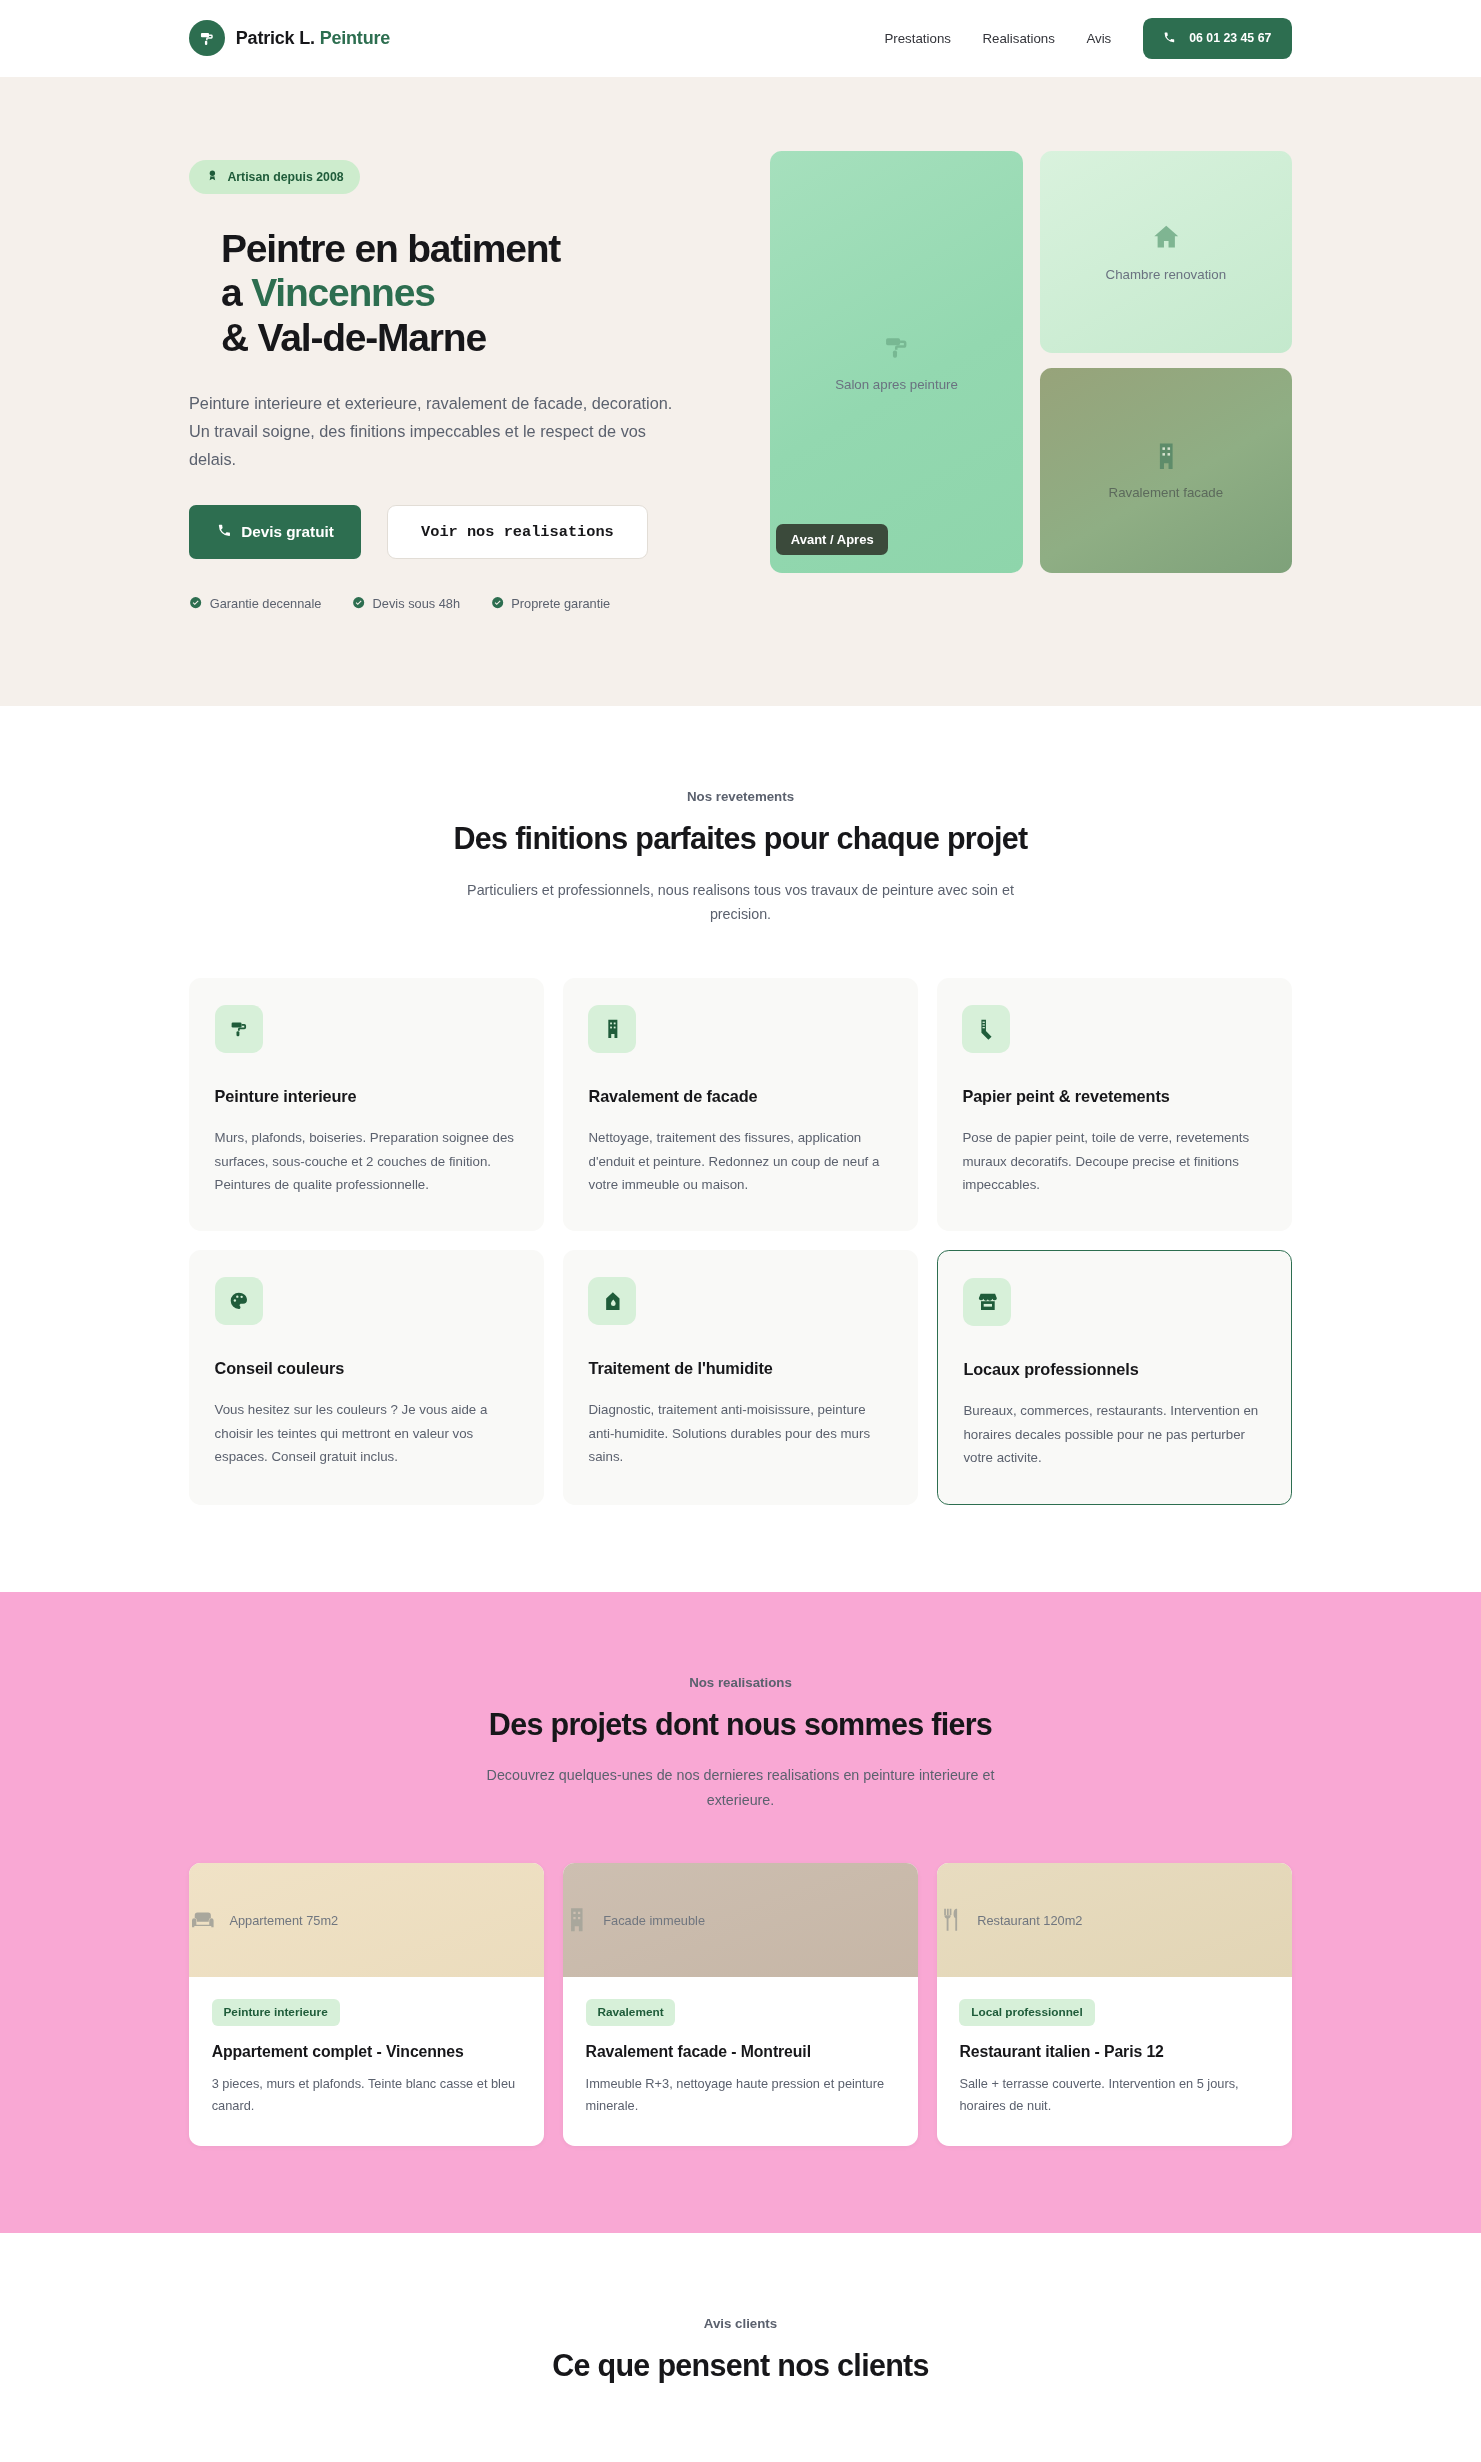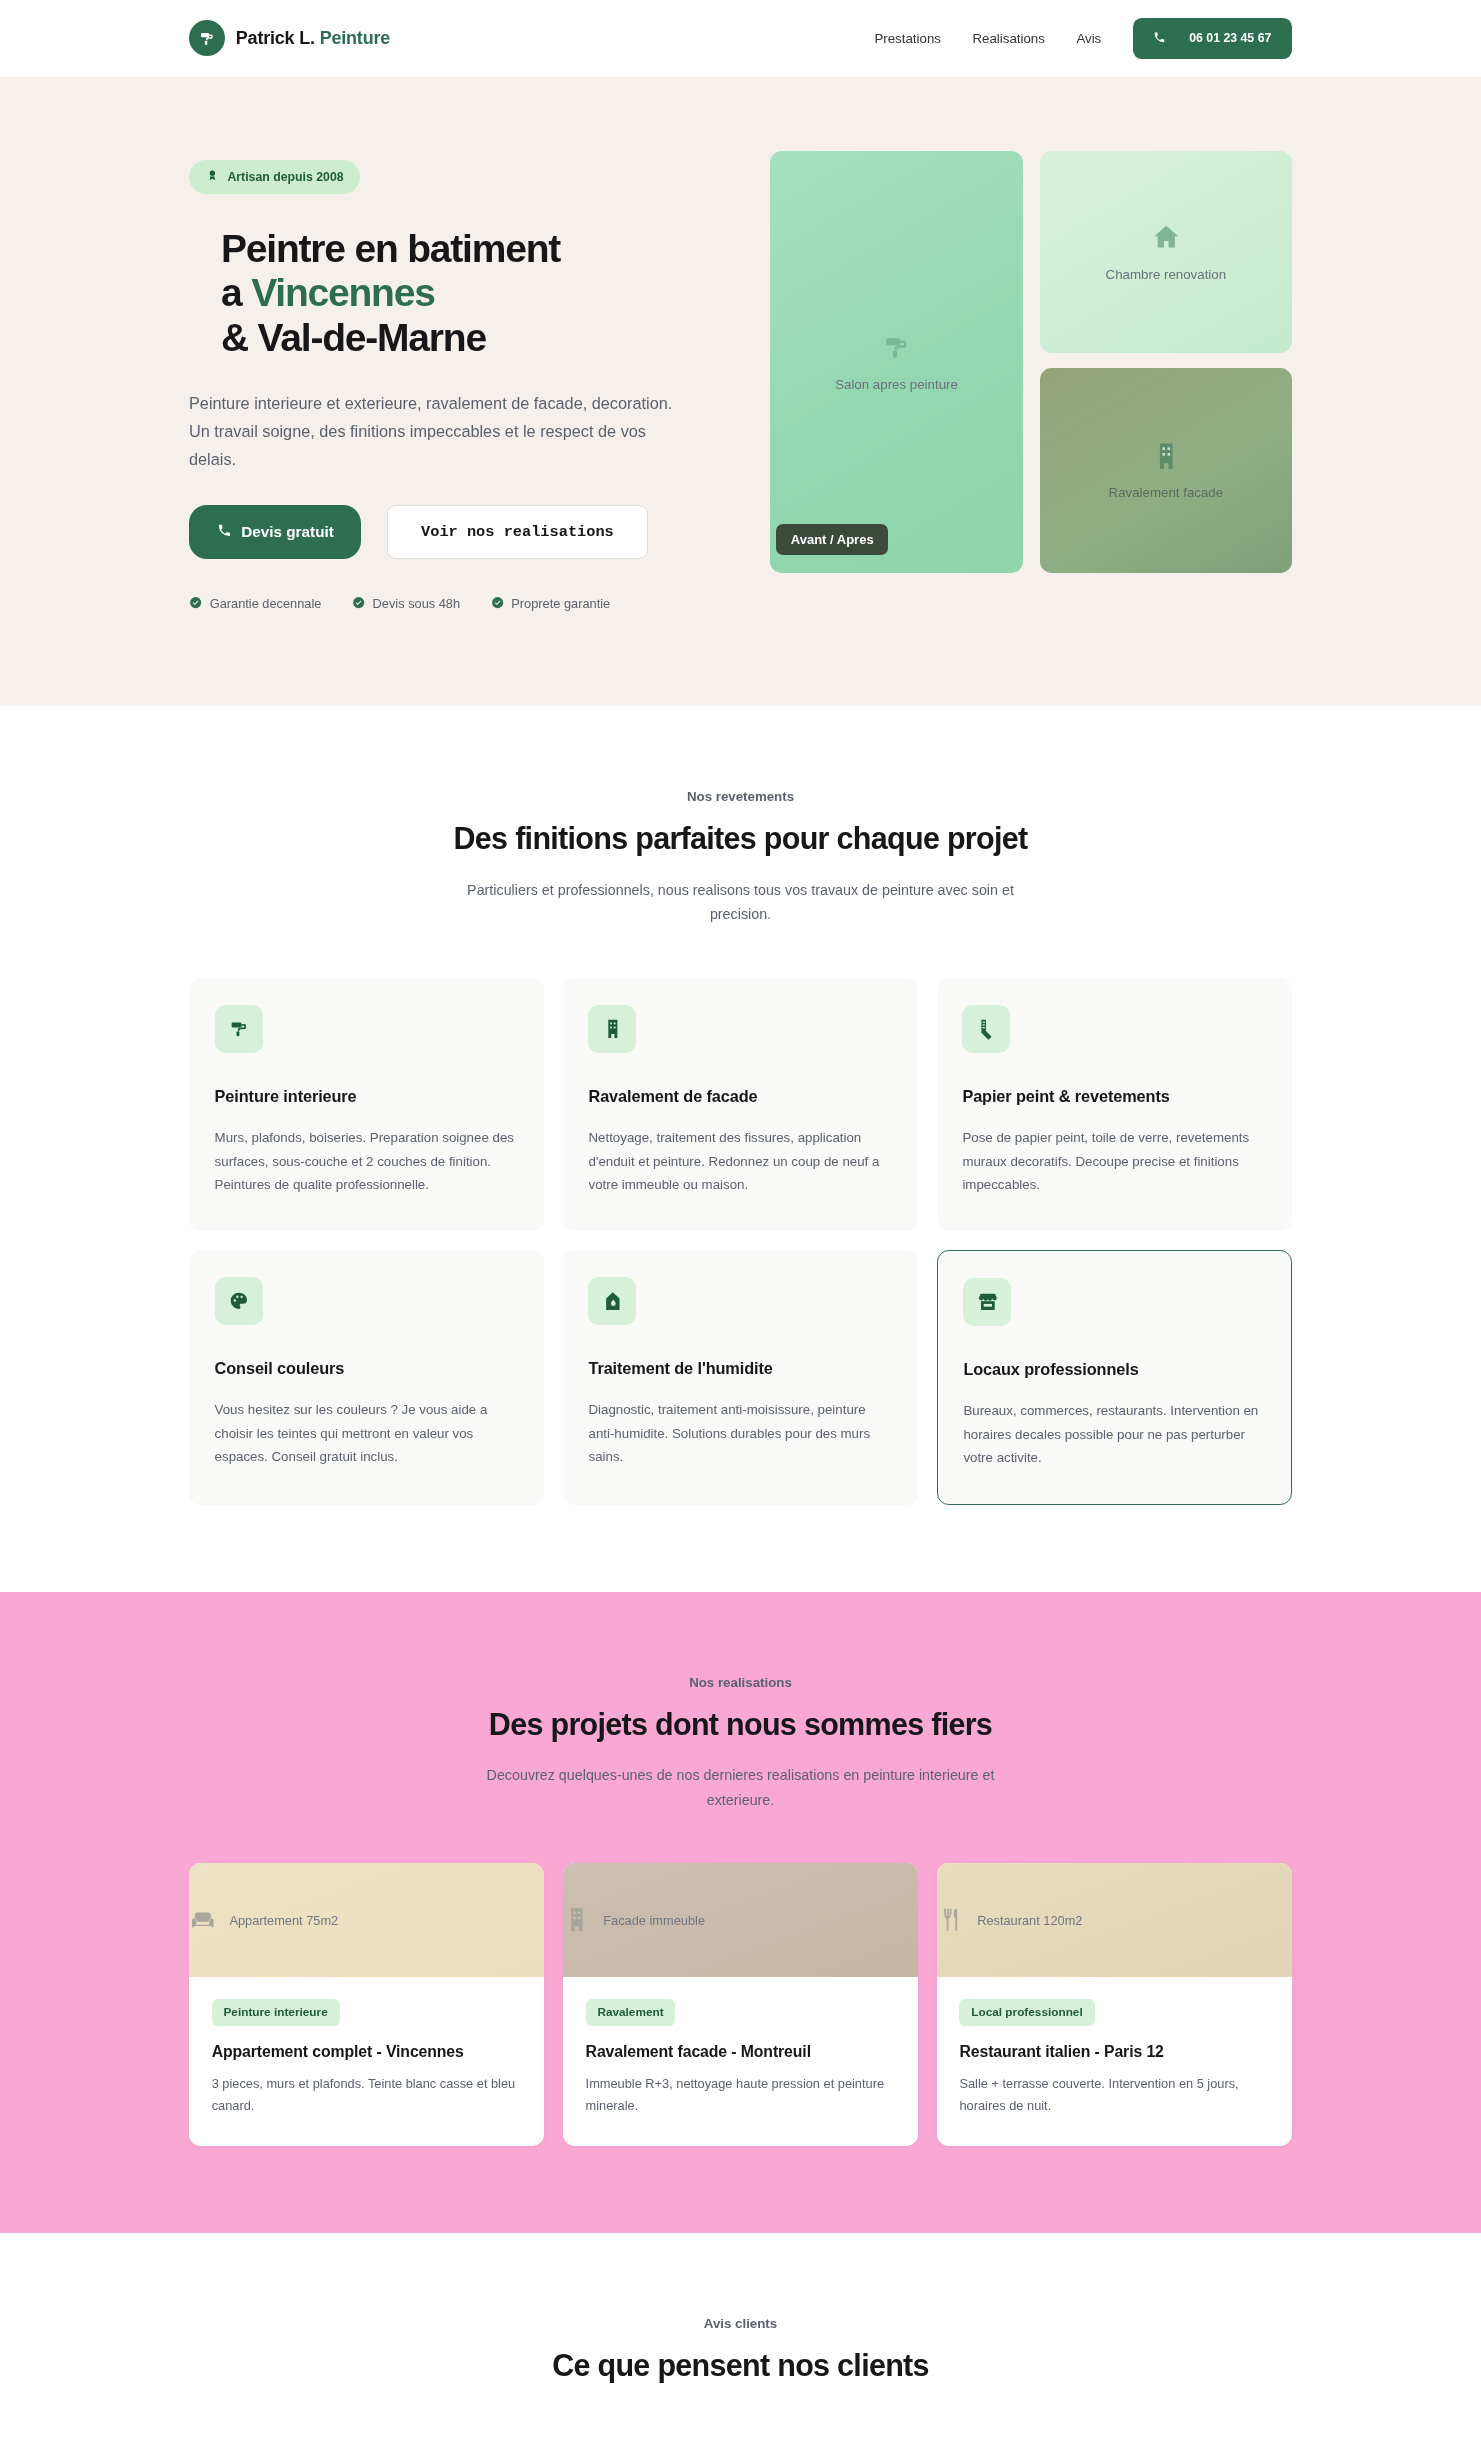--- a/index.html
+++ b/index.html
@@ -30,21 +30,21 @@
     flex:0 0 auto;
   }
   .brand-mark svg{width:17.7px;height:17.7px;}
   .brand-name{font-size:18px;font-weight:700;letter-spacing:-0.2px;color:#17171a;white-space:nowrap;}
   .brand-name .accent{color:#2d6e50;}
   nav.main-nav{display:flex;align-items:center;gap:31.5px;}
   nav.main-nav a{
     font-size:13.3px;color:#33343a;text-decoration:none;font-weight:400;white-space:nowrap;
   }
   .btn-phone-top{
-    display:inline-flex;align-items:center;gap:23px;
+    display:inline-flex;align-items:center;gap:13px;
     background:#2d6e50;color:#ffffff;
     font-size:12.3px;font-weight:700;
     padding:12.3px 20.7px;border-radius:8.9px;border:none;cursor:pointer;
     white-space:nowrap;
     font-family:inherit;
   }
   .btn-phone-top svg{width:12.8px;height:12.8px;}
 
   
   section.hero{background:#f5f0eb;padding:74px 0 94px;}
@@ -63,21 +63,21 @@
     margin-left:32px;
   }
   h1.hero-title .green{color:#2d6e50;}
   p.hero-sub{
     font-size:16.3px;line-height:1.72;color:#5b616e;max-width:492px;margin-bottom:32.5px;
   }
   .hero-actions{display:flex;gap:25.6px;margin-bottom:37px;}
   .btn-primary{
     display:inline-flex;align-items:center;justify-content:center;gap:9.8px;
     background:#2d6e50;color:#fff;font-size:15.3px;font-weight:700;
-    padding:16.7px 27.6px;border-radius:18px;border:none;cursor:pointer;font-family:inherit;white-space:nowrap;
+    padding:16.7px 27.6px;border-radius:7px;border:none;cursor:pointer;font-family:inherit;white-space:nowrap;
   }
   .btn-primary svg{width:14.8px;height:14.8px;}
   .btn-secondary{
     display:inline-flex;align-items:center;justify-content:center;
     background:#ffffff;color:#17171a;font-size:15.3px;font-weight:700;
     padding:16.7px 33px;border-radius:8.9px;border:0.5px solid #e2ddd6;cursor:pointer;font-family:Liberation Mono, monospace;white-space:nowrap;
   }
   .hero-trust{display:flex;gap:30.5px;}
   .trust-item{display:flex;align-items:center;gap:7.4px;font-size:12.8px;color:#5b616e;white-space:nowrap;}
   .trust-item svg{width:13.3px;height:13.3px;flex:0 0 auto;}

